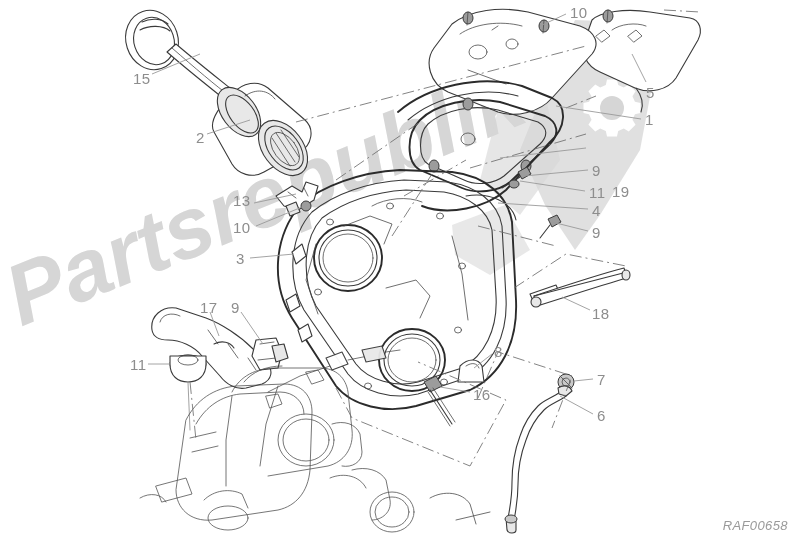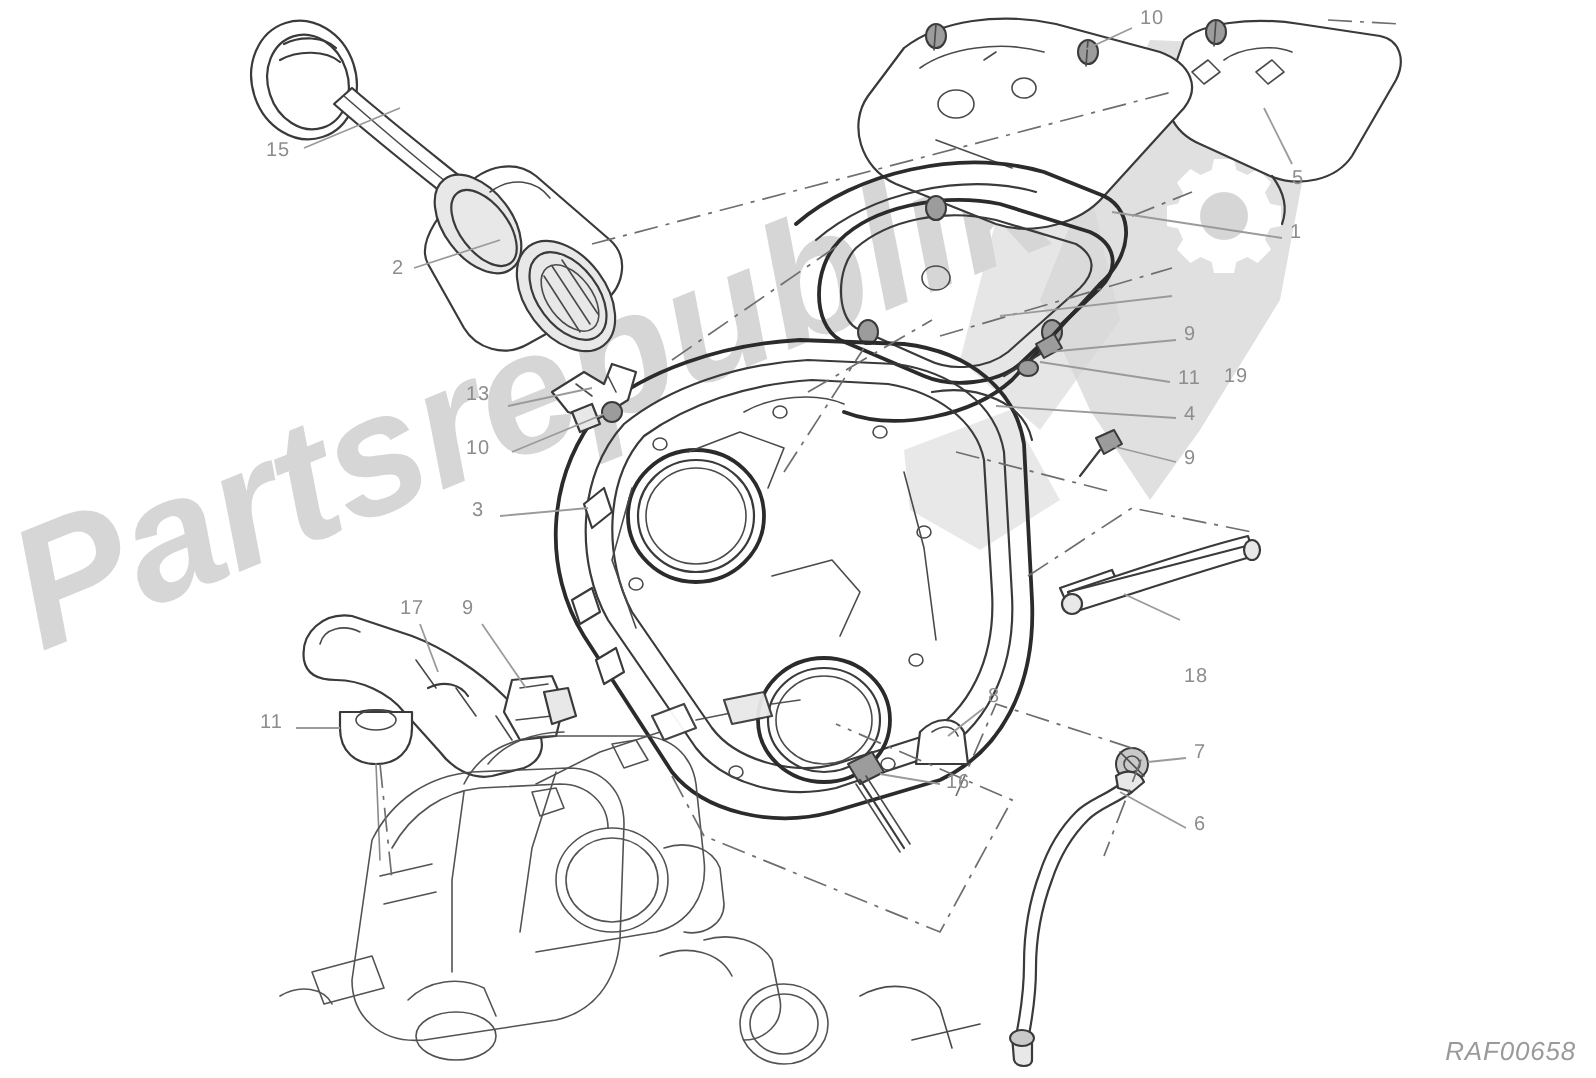--- a/index.html
+++ b/index.html
@@ -20,21 +20,21 @@
   #diagram-svg {
     position: absolute;
     left: 0;
     top: 0;
     width: 798px;
     height: 539px;
   }
   .callout-label {
     position: absolute;
     font-family: "Liberation Sans", sans-serif;
-    font-size: 10px;
+    font-size: 15px;
     color: #8d8d8d;
     letter-spacing: 0.5px;
     white-space: nowrap;
     user-select: none;
   }
   #part-number {
     position: absolute;
     right: 10px;
     bottom: 6px;
     font-family: "Liberation Sans", sans-serif;
@@ -366,19 +366,19 @@
   <div class="callout-label" style="left:592px; top:202px;">4</div>
   <div class="callout-label" style="left:592px; top:224px;">9</div>
   <div class="callout-label" style="left:233px; top:192px;">13</div>
   <div class="callout-label" style="left:233px; top:219px;">10</div>
   <div class="callout-label" style="left:236px; top:250px;">3</div>
   <div class="callout-label" style="left:200px; top:299px;">17</div>
   <div class="callout-label" style="left:231px; top:299px;">9</div>
   <div class="callout-label" style="left:130px; top:356px;">11</div>
   <div class="callout-label" style="left:494px; top:343px;">8</div>
   <div class="callout-label" style="left:473px; top:386px;text-align:right;">16</div>
-  <div class="callout-label" style="left:592px; top:305px;margin-top:28px;">18</div>
+  <div class="callout-label" style="left:592px; top:305px;">18</div>
   <div class="callout-label" style="left:597px; top:371px;">7</div>
   <div class="callout-label" style="left:597px; top:407px;">6</div>
 
   <div id="part-number">RAF00658</div>
 
 </div>
 
 </body></html>

